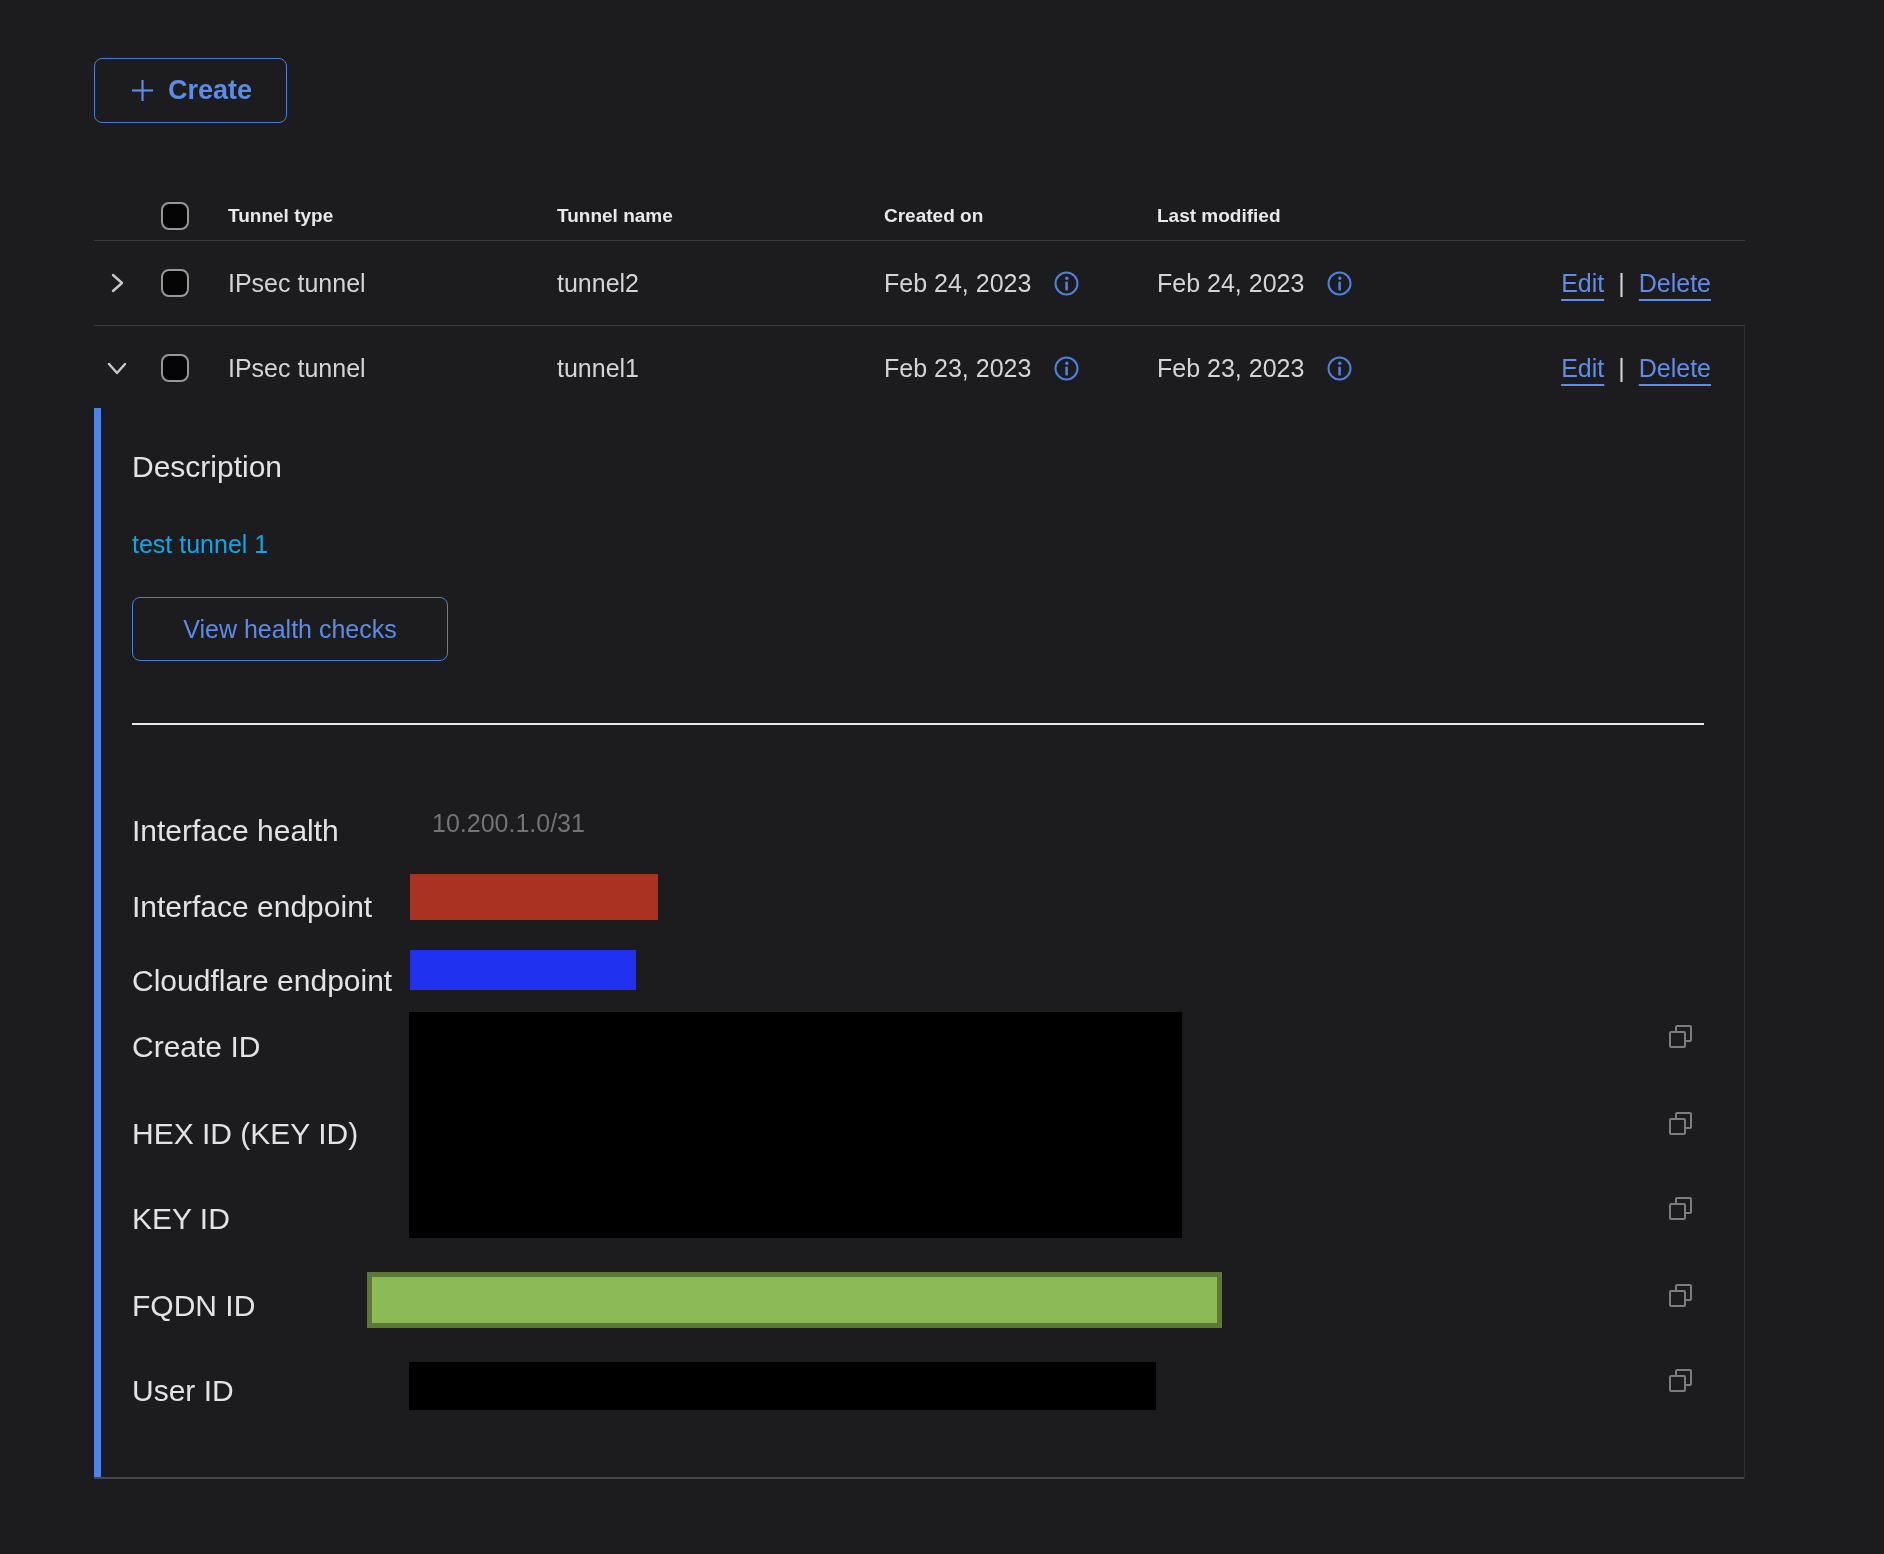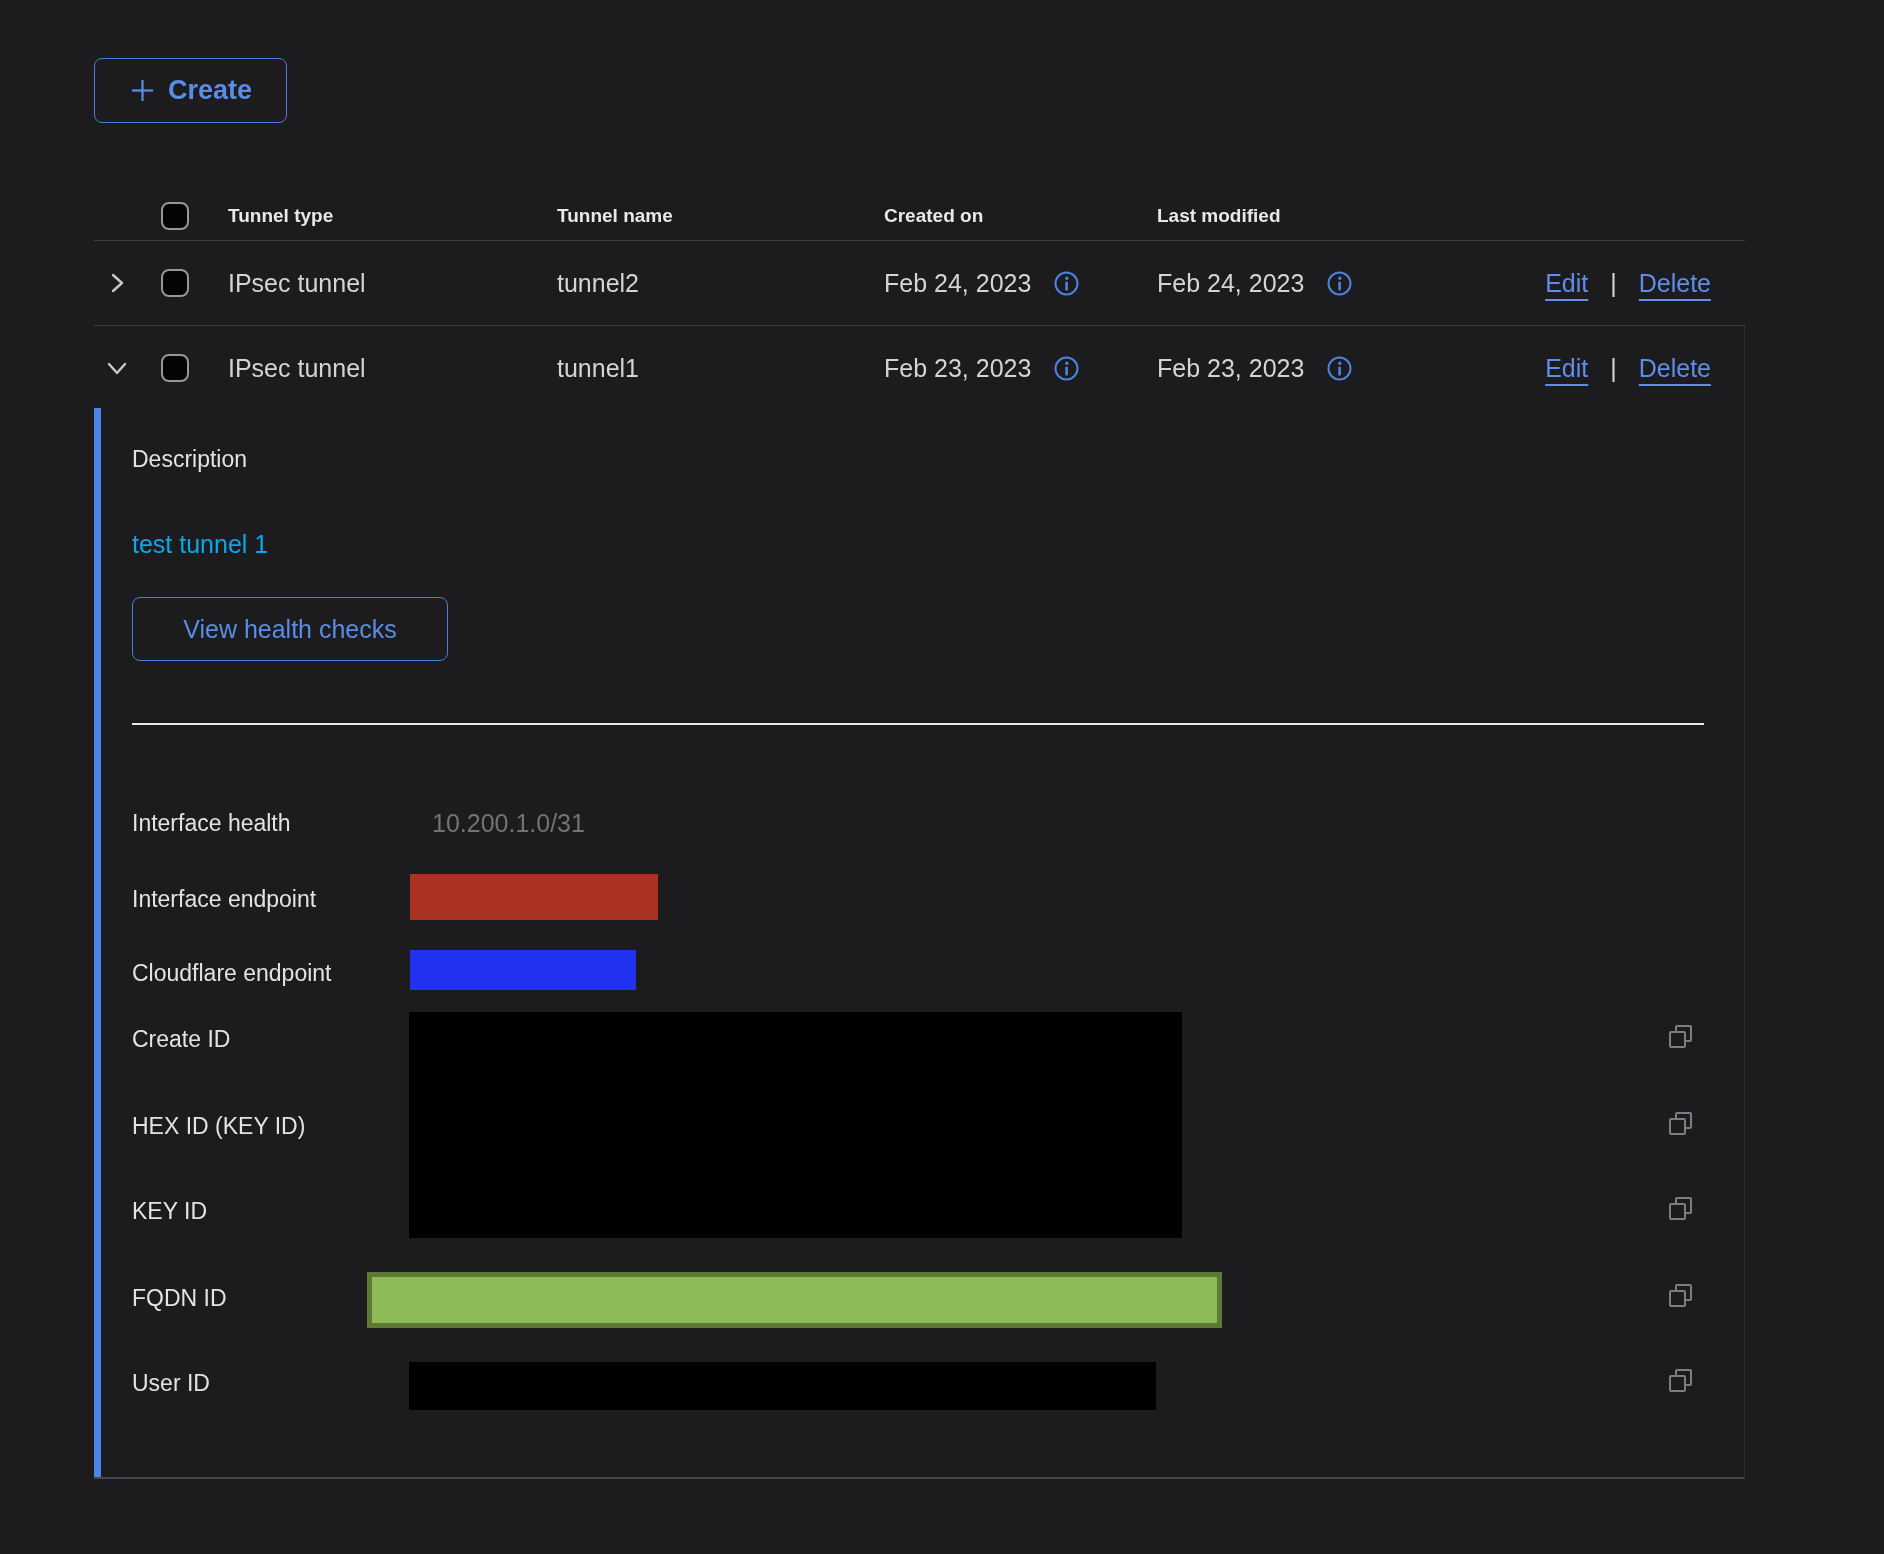--- a/index.html
+++ b/index.html
@@ -24,34 +24,34 @@
   .trow{position:relative;height:84px;text-decoration:underline;}
   .trow.bordered{border-bottom:1px solid #3c3c3f;}
   .cell{position:absolute;top:0;height:100%;display:flex;align-items:center;font-size:25px;color:#d4d4d6;}
   .hcell{position:absolute;top:0;height:100%;display:flex;align-items:center;font-size:19px;font-weight:700;color:#e8e8ea;}
   .c-chevron{left:6px;width:34px;justify-content:center;}
   .c-check{left:67px;}
   .c-type{left:134px;}
   .c-name{left:463px;}
   .c-created{left:790px;gap:22px;}
   .c-modified{left:1063px;gap:22px;}
-  .c-actions{right:34px;gap:22px;}
+  .c-actions{right:34px;gap:14px;}
 
   .checkbox{
     width:28px;height:28px;border:2px solid #97979b;border-radius:8px;
     background:#050506;display:inline-block;box-sizing:border-box;cursor:pointer;
   }
   .expander{background:none;border:none;padding:0;margin:0;cursor:pointer;display:flex;align-items:center;justify-content:center;width:34px;height:34px;}
 
   .link{color:#5f8de9;text-decoration:underline;text-underline-offset:7px;text-decoration-thickness:2px;cursor:pointer;font-size:25px;}
   .pipe{color:#d4d4d6;font-size:25px;}
 
   
   .accent-bar{position:absolute;left:94px;top:408px;width:7px;height:1070px;background:#4e84e8;}
-  .lbl{position:absolute;left:132px;font-size:23px;line-height:30px;color:#e3e3e5;white-space:nowrap;}
+  .lbl{position:absolute;left:132px;font-size:30px;line-height:30px;color:#e3e3e5;white-space:nowrap;margin-top:8px;}
   .val{position:absolute;font-size:25px;line-height:30px;color:#737373;white-space:nowrap;}
   .muted{color:#0ea5e9;}
   .health-btn{
     position:absolute;left:132px;top:597px;width:316px;height:64px;
     background:transparent;border:1.5px solid #4a7fd8;border-radius:8px;
     color:#5a8ce8;font-size:25px;cursor:pointer;font-family:"Liberation Sans", sans-serif;
   }
   .divider{position:absolute;height:2px;background:#e8e8e8;}
   .divider.soft{background:#46464a;}
   .vline{position:absolute;width:1px;background:#2f2f33;}

